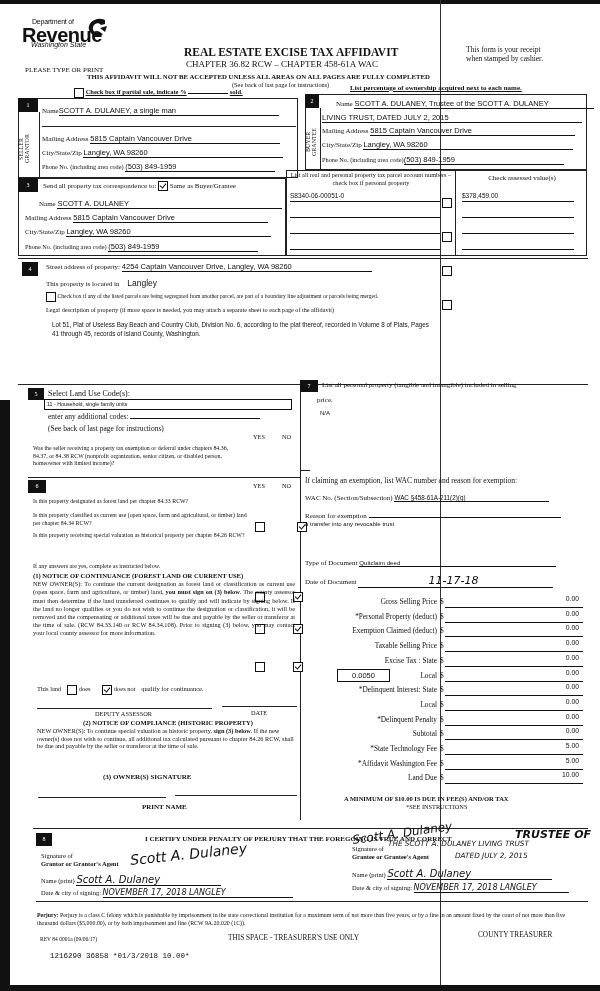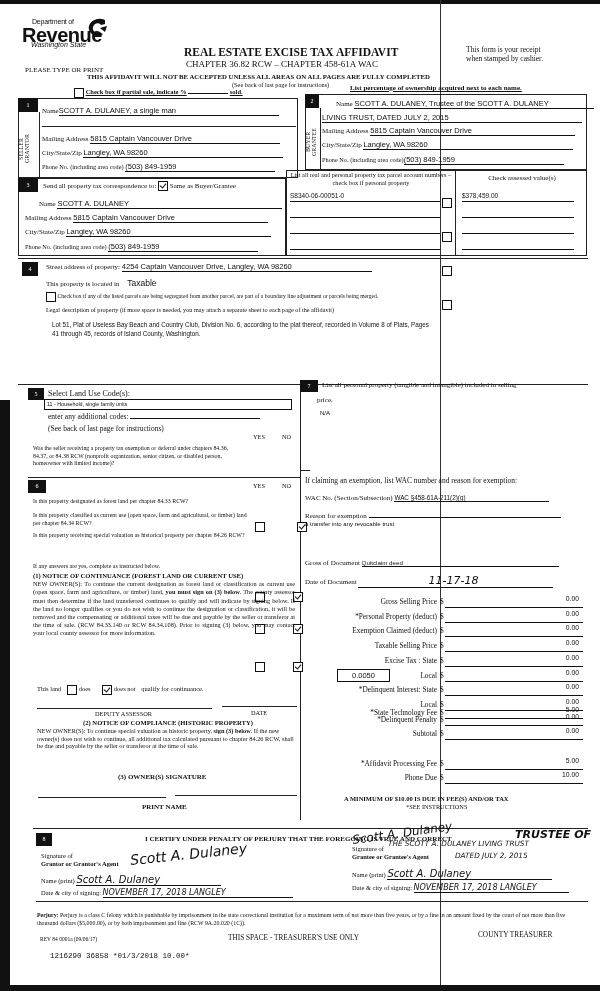--- a/index.html
+++ b/index.html
@@ -141,21 +141,21 @@
   </div>
 
 
 <div class="hline" style="left:18px;top:258px;width:570px;"></div>
 <div class="abs blk" style="left:22px;top:262px;width:16px;height:14px;line-height:14px;">4</div>
 <div class="abs t7 lbl" style="left:46px;top:262px;">
   <span>Street address of property:</span> <span class="fill val" style="width:250px;">4254 Captain Vancouver Drive, Langley, WA 98260</span>
 </div>
 <div class="abs t7 lbl" style="left:46px;top:278px;">
   <span>This property is located in</span>
-  <span class="sans" style="font-size:8.5px;margin-left:6px;">Taxable</span>
+  <span class="sans" style="font-size:8.5px;margin-left:6px;">Langley</span>
 </div>
 <div class="abs lbl" style="left:46px;top:292px;font-size:5.6px;">
   <span class="cb"></span>
   <span>Check box if any of the listed parcels are being segregated from another parcel, are part of a boundary line adjustment or parcels being merged.</span>
 </div>
 <div class="abs lbl" style="left:46px;top:306px;font-size:6.2px;">Legal description of property (if more space is needed, you may attach a separate sheet to each page of the affidavit)</div>
 <div class="abs sans" style="left:52px;top:320px;font-size:6.3px;line-height:9px;white-space:nowrap;">
   <div>Lot 51, Plat of Useless Bay Beach and Country Club, Division No. 6, according to the plat thereof, recorded in Volume 8 of Plats, Pages</div>
   <div>41 through 45, records of Island County, Washington.</div>
 </div>
@@ -200,21 +200,21 @@
   <span style="margin-left:4px;">qualify for continuance.</span>
 </div>
 <div class="hline" style="left:37px;top:708px;width:175px;"></div>
 <div class="hline" style="left:222px;top:706px;width:75px;"></div>
 <div class="abs serif t6" style="left:95px;top:710px;">DEPUTY ASSESSOR</div>
 <div class="abs serif t6" style="left:251px;top:709px;">DATE</div>
 <div class="abs serif" style="left:37px;top:719px;width:262px;font-size:6.3px;line-height:7.8px;">
   <div style="font-weight:bold;font-size:6.6px;text-align:center;">(2) NOTICE OF COMPLIANCE (HISTORIC PROPERTY)</div>
   <span>NEW OWNER(S): To continue special valuation as historic property, </span><b>sign (3) below</b><span>. If the new owner(s) does not wish to continue, all additional tax calculated pursuant to chapter 84.26 RCW, shall be due and payable by the seller or transferor at the time of sale.</span>
 </div>
-<div class="abs serif" style="left:118px;top:773px;font-size:7px;font-weight:bold;text-align:center;">(3) OWNER(S) SIGNATURE</div>
+<div class="abs serif" style="left:103px;top:773px;font-size:7px;font-weight:bold;text-align:center;">(3) OWNER(S) SIGNATURE</div>
 <div class="hline" style="left:38px;top:797px;width:128px;"></div>
 <div class="hline" style="left:175px;top:795px;width:122px;"></div>
 <div class="abs serif" style="left:142px;top:803px;font-size:7px;font-weight:bold;">PRINT NAME</div>
 
 
 <div class="abs blk" style="left:300px;top:380px;width:18px;height:12px;line-height:12px;">7</div>
 <div class="abs serif t7 lbl" style="left:322px;top:381px;">List all  personal property (tangible and intangible) included in selling</div>
 <div class="abs serif t7" style="left:317px;top:396px;">price.</div>
 <div class="abs sans" style="left:320px;top:410px;font-size:6px;">N/A</div>
 <div class="hline" style="left:300px;top:470px;width:10px;"></div>
@@ -222,21 +222,21 @@
 
 <div class="abs serif t75 lbl" style="left:305px;top:476px;">If claiming an exemption, list WAC number and reason for exemption:</div>
 <div class="abs serif t7 lbl" style="left:305px;top:494px;">
   <span>WAC No. (Section/Subsection)</span> <span class="fill sans" style="width:155px;font-size:6.3px;">WAC §458-61A-211(2)(g)</span>
 </div>
 <div class="abs serif t7 lbl" style="left:305px;top:512px;">
   <span>Reason for exemption</span> <span class="fill" style="width:192px;"></span>
 </div>
 <div class="abs sans" style="left:305px;top:521px;font-size:6px;">a transfer into any revocable trust</div>
 <div class="abs serif t7 lbl" style="left:305px;top:559px;">
-  <span>Gross of Document</span> <span class="fill sans" style="width:197px;font-size:6.2px;">Quitclaim deed</span>
+  <span>Type of Document</span> <span class="fill sans" style="width:197px;font-size:6.2px;">Quitclaim deed</span>
 </div>
 <div class="abs serif t7 lbl" style="left:305px;top:574px;">
   <span>Date of Document</span> <span class="fill hand" style="width:195px;font-size:11px;padding-left:70px;box-sizing:border-box;">11-17-18</span>
 </div>
 
 
 <div id="tax-rows">
     <div class="tax-row serif" style="top: 597px;">
       <span class="lab">Gross Selling Price</span>
       <span class="dol">$</span>
@@ -290,34 +290,34 @@
       <span class="dol">$</span>
       <span class="line"></span>
       <span class="amt">0.00</span>
     </div>
     <div class="tax-row serif" style="top: 729.3px;">
       <span class="lab">Subtotal</span>
       <span class="dol">$</span>
       <span class="line"></span>
       <span class="amt">0.00</span>
     </div>
-    <div class="tax-row serif" style="top: 708px;">
+    <div class="tax-row serif" style="top: 744px;">
       <span class="lab">*State Technology Fee</span>
       <span class="dol">$</span>
       <span class="line"></span>
       <span class="amt">5.00</span>
     </div>
     <div class="tax-row serif" style="top: 758.7px;">
-      <span class="lab">*Affidavit Processing Fee</span>
+      <span class="lab">*Affidavit Washington Fee</span>
       <span class="dol">$</span>
       <span class="line"></span>
       <span class="amt">5.00</span>
     </div>
     <div class="tax-row serif" style="top: 773.4px;">
-      <span class="lab">Phone Due</span>
+      <span class="lab">Land Due</span>
       <span class="dol">$</span>
       <span class="line"></span>
       <span class="amt">10.00</span>
     </div>
   </div>
 <div class="abs sans" style="left:337px;top:669px;width:51px;height:11px;border:1.5px solid #111;font-size:7.5px;text-align:center;line-height:11px;">0.0050</div>
 <div class="abs serif" style="left:344px;top:795px;font-size:6.5px;font-weight:bold;">A MINIMUM OF $10.00 IS DUE IN FEE(S) AND/OR TAX</div>
 <div class="abs serif" style="left:406px;top:803px;font-size:6.3px;">*SEE INSTRUCTIONS</div>
 
 

